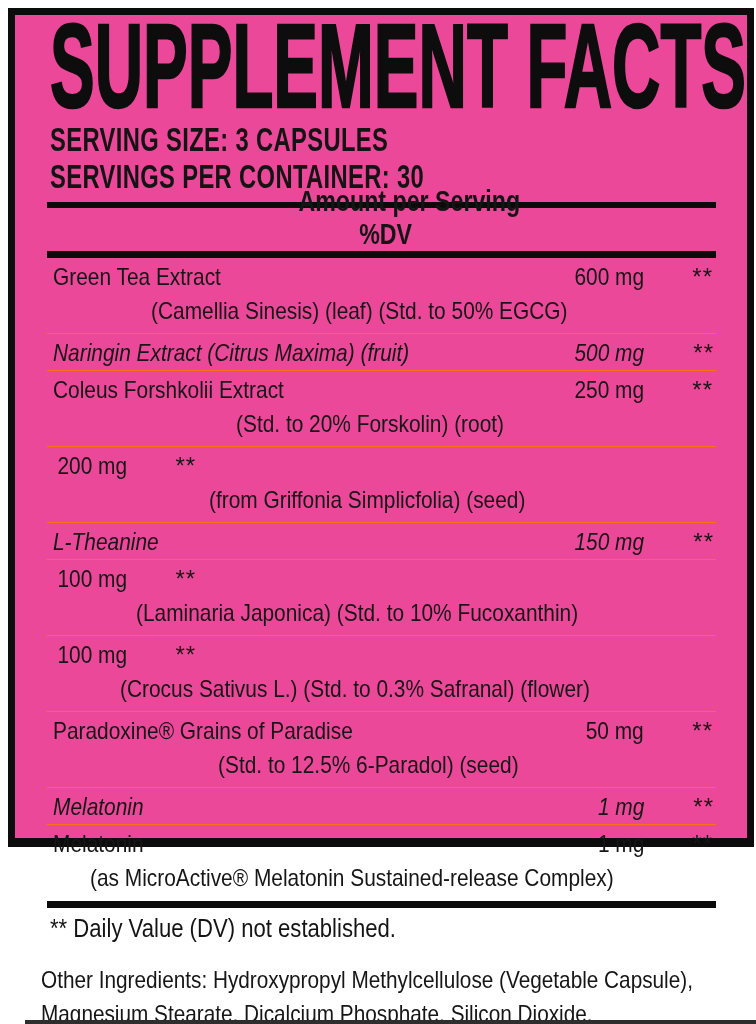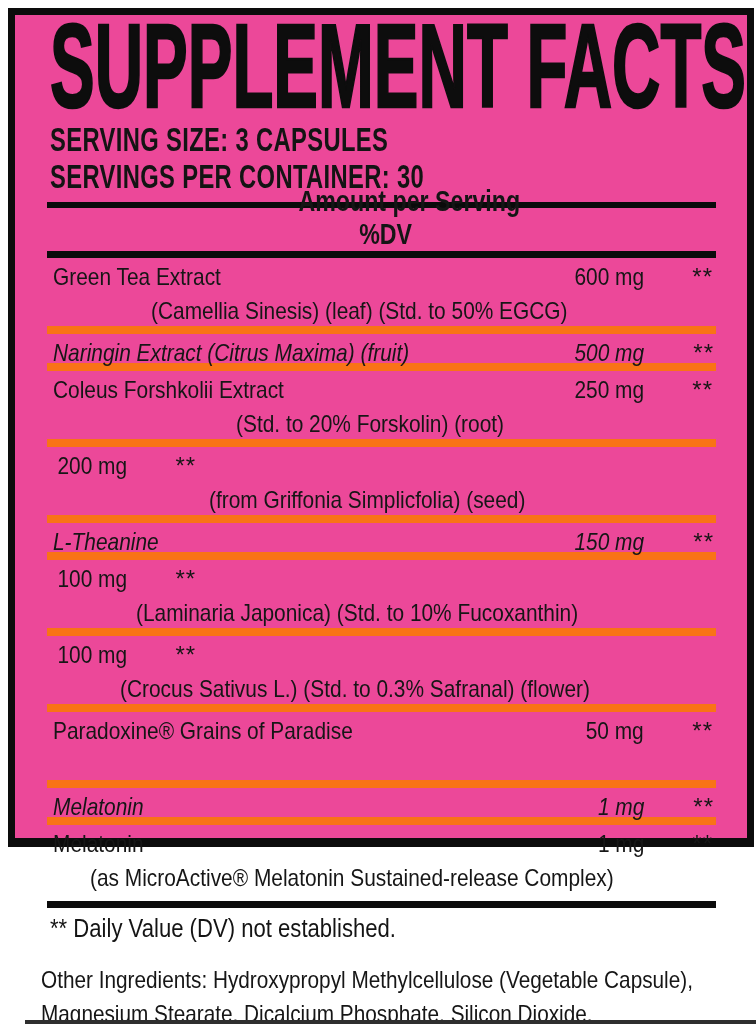--- a/index.html
+++ b/index.html
@@ -32,21 +32,21 @@
 
   .col-header-row{
     height:43px;display:flex;align-items:center;justify-content:flex-end;
     font-size:29px;font-weight:700;color:#151515;flex-direction:column;
   }
   .col-amount-label{display:inline-block;transform:scaleX(0.8);transform-origin:100% 50%;white-space:nowrap;}
   .col-dv{width:72px;padding-right:3px;box-sizing:border-box;}
   .col-dv .cxr{display:inline-block;transform:scaleX(0.8);transform-origin:100% 50%;white-space:nowrap;}
 
   .rows{}
-  .row{box-sizing:border-box;border-bottom:8px solid #f97316;font-size:24px;color:#161616;}
+  .row{box-sizing:border-box;border-bottom:1px solid #f97316;font-size:24px;color:#161616;}
   .row.double{height:76px;}
   .row.single{height:37px;font-style:italic;}
   .row:last-child{border-bottom:none;}
   .row-main{display:flex;align-items:flex-start;line-height:34px;padding-top:2px;}
   .name{flex:1;padding-left:6px;min-width:0;}
   .amount{}
   .dv{width:72px;text-align:right;padding-right:3px;box-sizing:border-box;letter-spacing:1px;}
   .row-detail{line-height:34px;padding-left:18px;text-align:center;}
   .cx{display:inline-block;transform:scaleX(0.87);transform-origin:0 50%;white-space:nowrap;}
   .cxr{display:inline-block;transform:scaleX(0.87);transform-origin:100% 50%;white-space:nowrap;}
@@ -149,20 +149,21 @@
     </div>
     <div class="row-detail"><span class="cx">(Crocus Sativus L.) (Std. to 0.3% Safranal) (flower)</span></div>
   </div>
 
   <div class="row double">
     <div class="row-main">
       <span class="name"><span class="cx">Paradoxine® Grains of Paradise</span></span>
       <span class="amount"><span class="cxr">50 mg</span></span>
       <span class="dv"><span>**</span></span>
     </div>
+    <div class="row-detail"><span class="cx">(Std. to 12.5% 6-Paradol) (seed)</span></div>
   </div>
 
   <div class="row single">
     <div class="row-main">
       <span class="name"><span class="cx">Melatonin</span></span>
       <span class="amount"><span class="cxr">1 mg</span></span>
       <span class="dv"><span>**</span></span>
     </div>
 
   </div>

